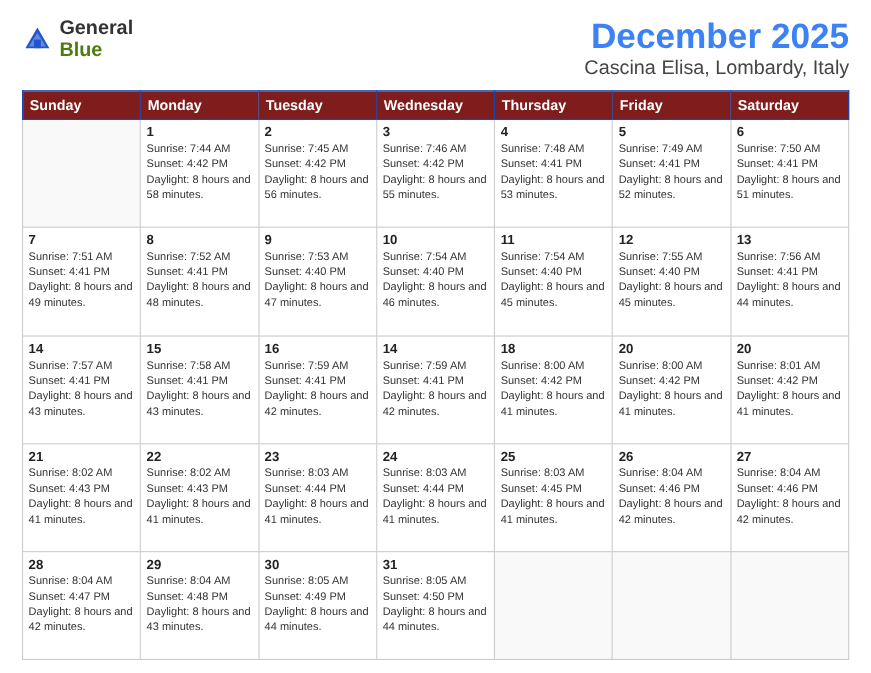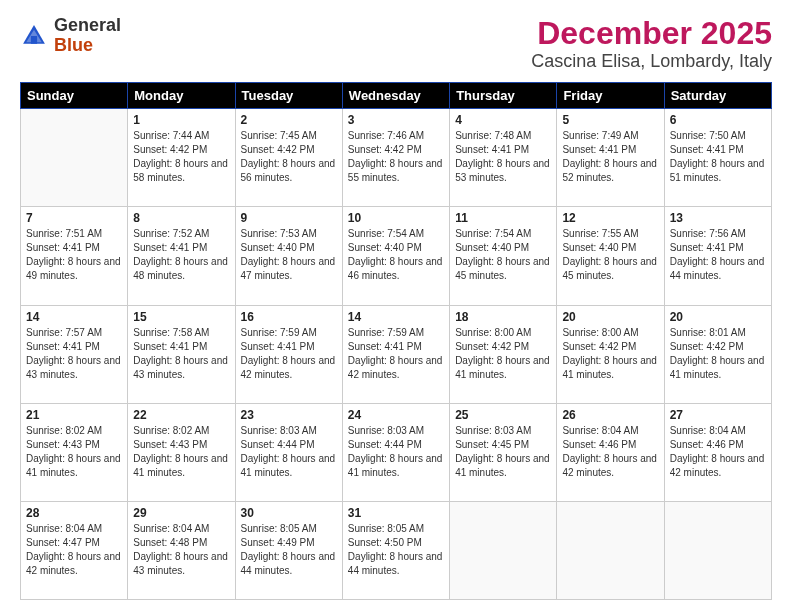--- a/index.html
+++ b/index.html
@@ -28,47 +28,47 @@
       align-items: center;
       gap: 6px;
       justify-content: center;
     }
     .logo-text {
       font-size: 18px;
       font-weight: bold;
       line-height: 1.1;
     }
     .logo-general { color: #333; }
-    .logo-blue { color: #c2410c; }
+    .logo-blue { color: #4d7c0f; }
     .logo-icon {
       width: 28px;
       height: 28px;
     }
     .title-block {
       text-align: right;
     }
     .month-title {
       font-size: 32px;
       font-weight: bold;
-      color: #be185d;
+      color: #3b82f6;
       line-height: 1.1;
     }
     .location {
       font-size: 18px;
       color: #444;
     }
     .calendar {
       flex: 1;
       border: 1px solid #ccc;
       border-collapse: collapse;
       width: 100%;
       table-layout: fixed;
     }
     .calendar th {
-      background: #000000;
+      background: #7f1d1d;
       color: #fff;
       text-align: left;
       padding: 5px 6px;
       font-size: 13px;
       font-weight: bold;
       border: 1px solid #1a44aa;
     }
     .calendar td {
       border: 1px solid #ccc;
       vertical-align: top;

